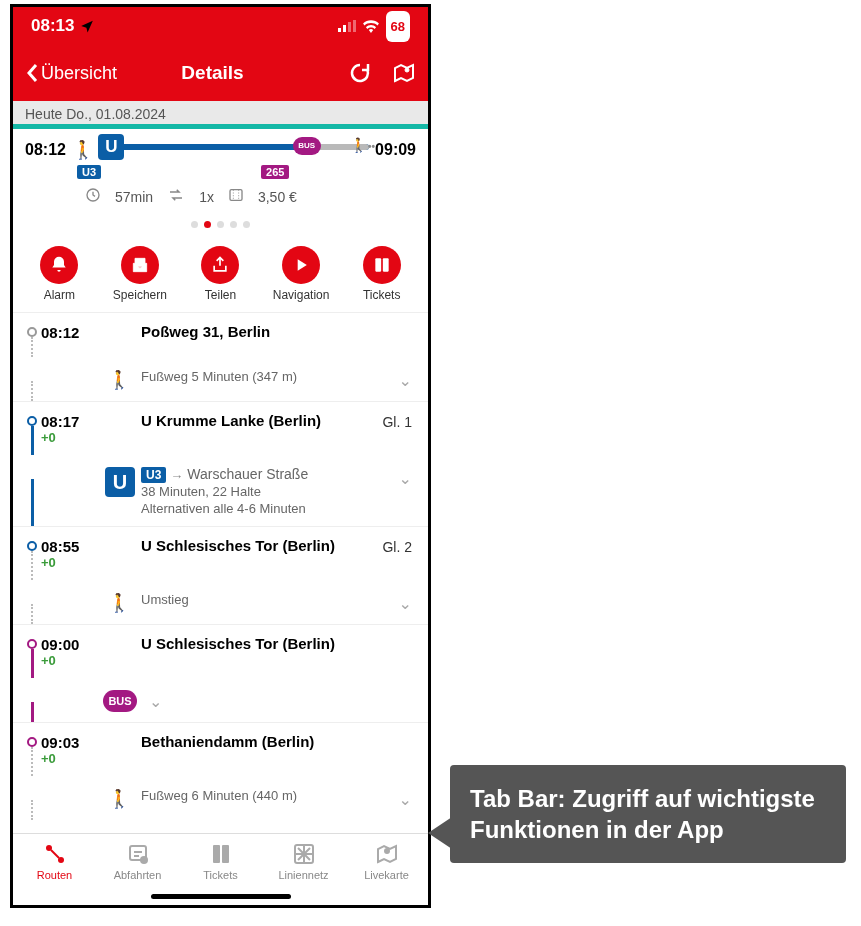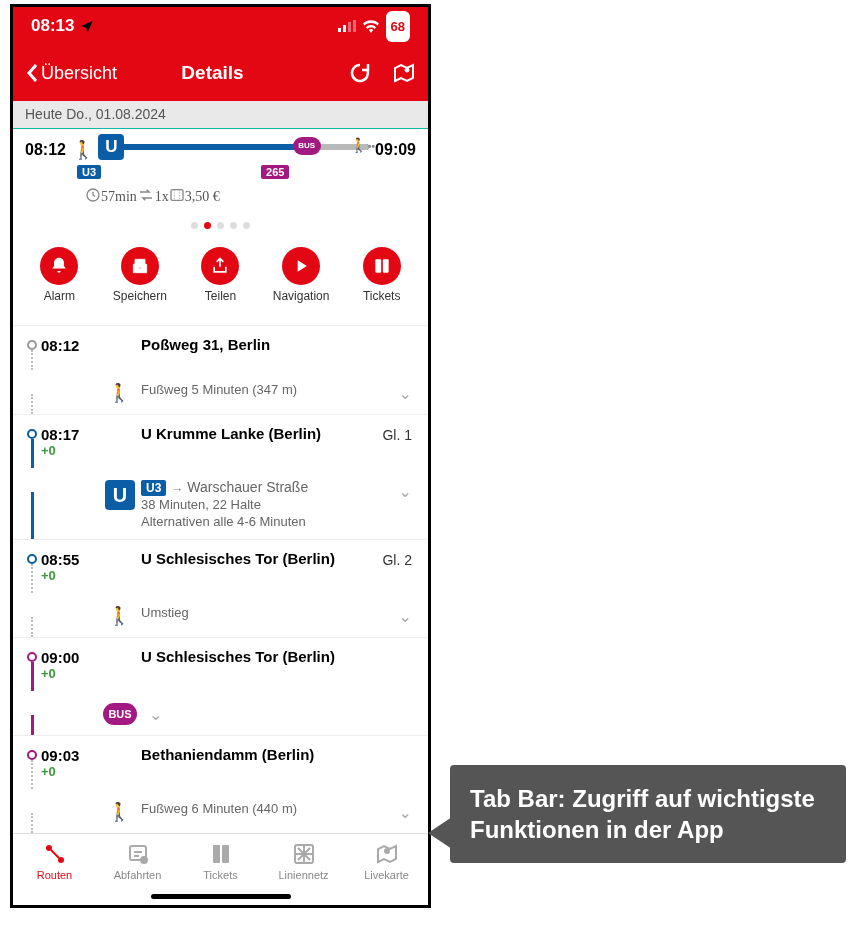--- a/index.html
+++ b/index.html
@@ -8,38 +8,38 @@
   .statusbar { height: 38px; background: #e30613; color: #fff; display: flex; align-items: center; justify-content: space-between; padding: 0 18px; font-weight: 600; font-size: 17px; }
   .status-left { display: flex; align-items: center; gap: 6px; }
   .status-right { display: flex; align-items: center; gap: 6px; }
   .status-right svg { fill: #fff; }
   .battery-badge { background: #fff; color: #e30613; border-radius: 6px; padding: 8px 5px; font-size: 13px; font-weight: 700; position: relative; }
   .navbar { height: 56px; background: #e30613; color: #fff; display: flex; align-items: center; padding: 0 12px; }
   .nav-back { display: flex; align-items: center; gap: 2px; font-size: 18px; cursor: pointer; }
   .nav-title { flex: 1; text-align: center; font-size: 19px; font-weight: 700; margin-left: -40px; }
   .nav-actions { display: flex; gap: 20px; }
   .nav-actions svg { fill: #fff; stroke: #fff; }
-  .datebar { height: 28px; background: #e9e9e9; color: #555; font-size: 14px; padding: 5px 12px; border-bottom: 1px solid #14b8a6; }
+  .datebar { height: 28px; background: #e9e9e9; color: #555; font-size: 14px; padding: 5px 12px; border-bottom: 5px solid #14b8a6; }
   .trip-summary { padding: 8px 12px 4px; }
   .trip-row1 { display: flex; align-items: center; gap: 6px; font-size: 16px; font-weight: 700; }
   .trip-bar { flex: 1; position: relative; height: 26px; }
   .trip-bar-line { position: absolute; top: 7px; left: 0; right: 0; height: 6px; background: #0b5ea6; border-radius: 3px; }
   .trip-bar-seg2 { position: absolute; top: 7px; right: 0; width: 22%; height: 6px; background: #b9b9b9; border-radius: 3px; }
   .trip-ubahn { position: absolute; left: -2px; top: -3px; width: 26px; height: 26px; background: #0b5ea6; color: #fff; font-weight: 700; font-size: 17px; text-align: center; line-height: 26px; border-radius: 4px; }
   .trip-bus { position: absolute; right: 18%; top: 0; width: 28px; height: 18px; background: #a31982; color: #fff; font-size: 8px; font-weight: 700; text-align: center; line-height: 18px; border-radius: 9px; }
   .trip-walk-end { position: absolute; right: -6px; top: 0; font-size: 14px; color: #888; }
   .trip-labels { display: flex; font-size: 11px; margin-top: 2px; padding-left: 52px; }
   .trip-labels .line-badge { background: #0b5ea6; color: #fff; padding: 1px 5px; border-radius: 2px; font-weight: 700; }
   .trip-labels .bus-badge { background: #a31982; color: #fff; padding: 1px 5px; border-radius: 2px; font-weight: 700; margin-left: 160px; }
-  .trip-meta { display: flex; color: #555; font-size: 14px; padding: 8px 0 6px 60px; align-items: center; font-family: Liberation Serif, serif; }
+  .trip-meta { display: flex; gap: 14px; color: #555; font-size: 14px; padding: 8px 0 6px 60px; align-items: center; }
   .trip-meta svg { fill: #888; }
   .page-dots { text-align: center; padding: 2px 0 6px; }
   .page-dots span { display: inline-block; width: 7px; height: 7px; border-radius: 50%; background: #ddd; margin: 0 3px; }
   .page-dots span.active { background: #e30613; }
-  .action-row { display: flex; justify-content: space-around; padding: 4px 6px 22px; border-bottom: 1px solid #eee; }
+  .action-row { display: flex; justify-content: space-around; padding: 4px 6px 10px; border-bottom: 1px solid #eee; }
   .action-btn { text-align: center; font-size: 12px; color: #333; cursor: pointer; width: 72px; }
   .action-circle { width: 38px; height: 38px; background: #e30613; border-radius: 50%; margin: 0 auto 4px; display: flex; align-items: center; justify-content: center; }
   .action-circle svg { fill: #fff; }
   .steps { overflow-y: auto; }
   .step { display: flex; padding: 10px 12px 10px 0; position: relative; min-height: 44px; }
   .step.border-b { border-bottom: 1px solid #eee; }
   .step-line-col { width: 28px; position: relative; flex-shrink: 0; }
   .step-dot { position: absolute; left: 14px; top: 4px; width: 10px; height: 10px; border: 2px solid #999; background: #fff; border-radius: 50%; }
   .step-dot.blue { border-color: #0b5ea6; }
   .step-dot.magenta { border-color: #a31982; }

